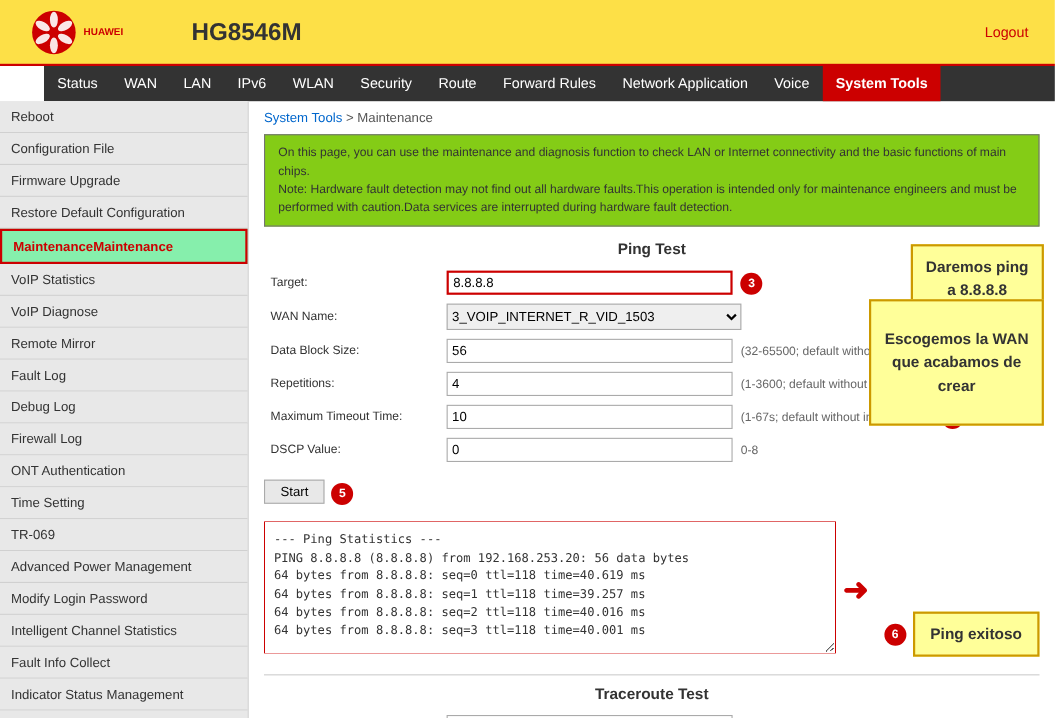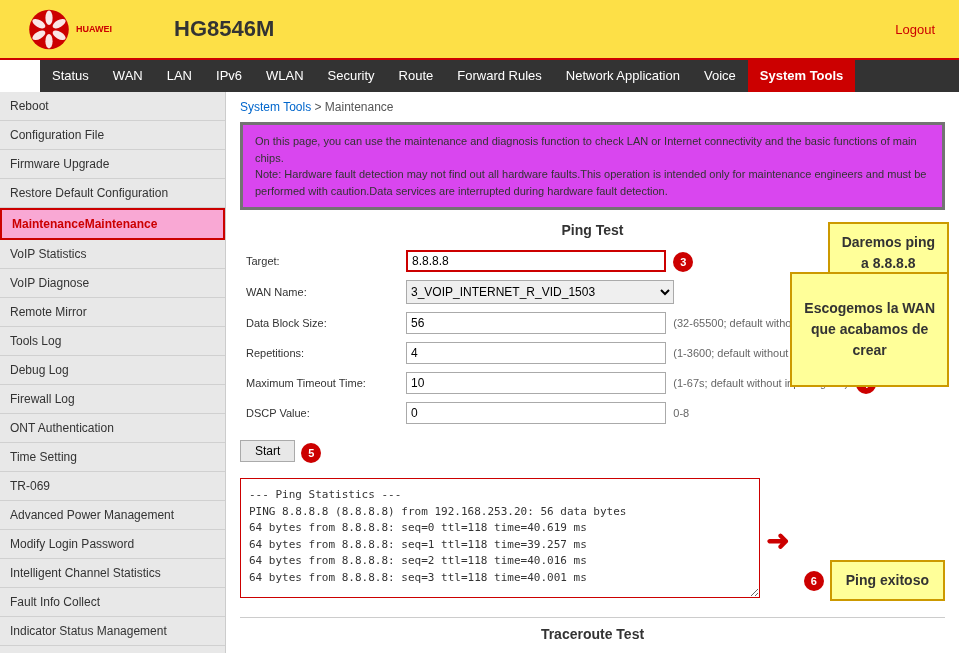--- a/index.html
+++ b/index.html
@@ -16,28 +16,28 @@
     .nav-bar { background: #333; display: flex; align-items: center; height: 32px; margin-left: 40px; }
     .nav-item { color: #fff; padding: 0 12px; font-size: 13px; cursor: pointer; height: 32px; line-height: 32px; white-space: nowrap; }
     .nav-item.active { background: #cc0000; font-weight: bold; }
 
     
     .main-layout { display: flex; min-height: 560px; }
 
     
     .sidebar { width: 226px; background: #e8e8e8; border-right: 1px solid #ccc; flex-shrink: 0; }
     .sidebar-item { padding: 7px 10px; border-bottom: 1px solid #d0d0d0; color: #333; cursor: pointer; font-size: 12px; background: #e8e8e8; }
-    .sidebar-item.active { background: #f9a8d4; color: #cc0000; border: 2px solid #cc0000; font-weight: bold; }
+    .sidebar-item.active { background: #86efac; color: #cc0000; border: 2px solid #cc0000; font-weight: bold; }
 
     
     .content { flex: 1; padding: 8px 14px; }
     .breadcrumb { font-size: 12px; color: #555; margin-bottom: 8px; }
 
     
-    .info-box { background: #d946ef; border: 3px solid #737373; padding: 8px 12px; font-size: 11px; color: #333; margin-bottom: 12px; line-height: 1.5; }
+    .info-box { background: #84cc16; border: 1px solid #737373; padding: 8px 12px; font-size: 11px; color: #333; margin-bottom: 12px; line-height: 1.5; }
 
     
     .section-title { font-size: 14px; font-weight: bold; color: #333; margin-bottom: 8px; text-align: center; }
     .form-table { width: 100%; border-collapse: collapse; margin-bottom: 8px; }
     .form-table tr td { padding: 4px 6px; vertical-align: middle; }
     .form-table td.label { width: 160px; font-size: 11px; color: #333; }
     .form-table td.field { }
     .form-input { width: 260px; height: 22px; border: 1px solid #aaa; padding: 2px 4px; font-size: 12px; }
     .form-input.highlighted { border: 2px solid #cc0000; }
     .form-select { width: 268px; height: 24px; border: 1px solid #aaa; font-size: 12px; }
@@ -99,21 +99,21 @@
 
   <div class="sidebar">
     <div class="sidebar-item">Reboot</div>
     <div class="sidebar-item">Configuration File</div>
     <div class="sidebar-item">Firmware Upgrade</div>
     <div class="sidebar-item">Restore Default Configuration</div>
     <div class="sidebar-item active">MaintenanceMaintenance</div>
     <div class="sidebar-item">VoIP Statistics</div>
     <div class="sidebar-item">VoIP Diagnose</div>
     <div class="sidebar-item">Remote Mirror</div>
-    <div class="sidebar-item">Tools Log</div>
+    <div class="sidebar-item">Fault Log</div>
     <div class="sidebar-item">Debug Log</div>
     <div class="sidebar-item">Firewall Log</div>
     <div class="sidebar-item">ONT Authentication</div>
     <div class="sidebar-item">Time Setting</div>
     <div class="sidebar-item">TR-069</div>
     <div class="sidebar-item">Advanced Power Management</div>
     <div class="sidebar-item">Modify Login Password</div>
     <div class="sidebar-item">Intelligent Channel Statistics</div>
     <div class="sidebar-item">Fault Info Collect</div>
     <div class="sidebar-item">Indicator Status Management</div>

